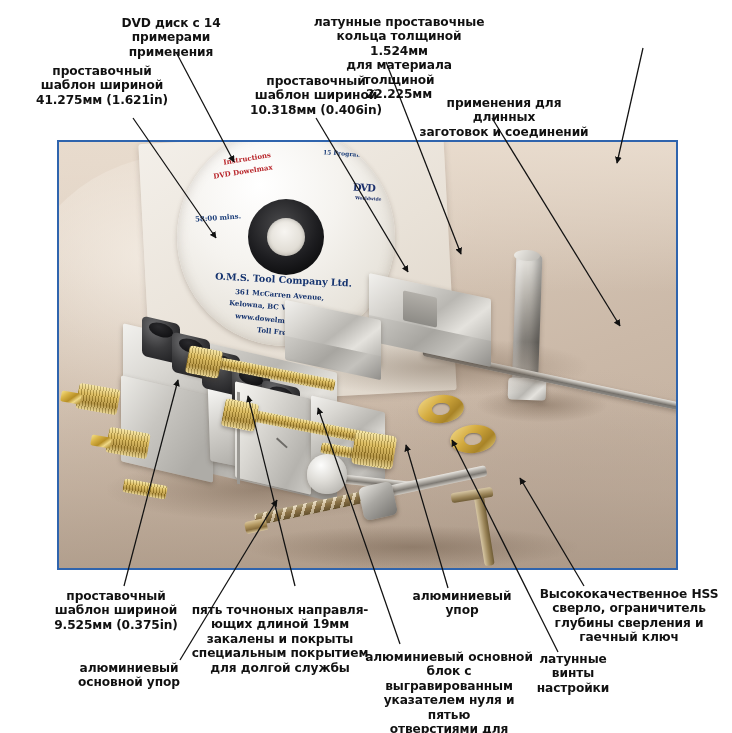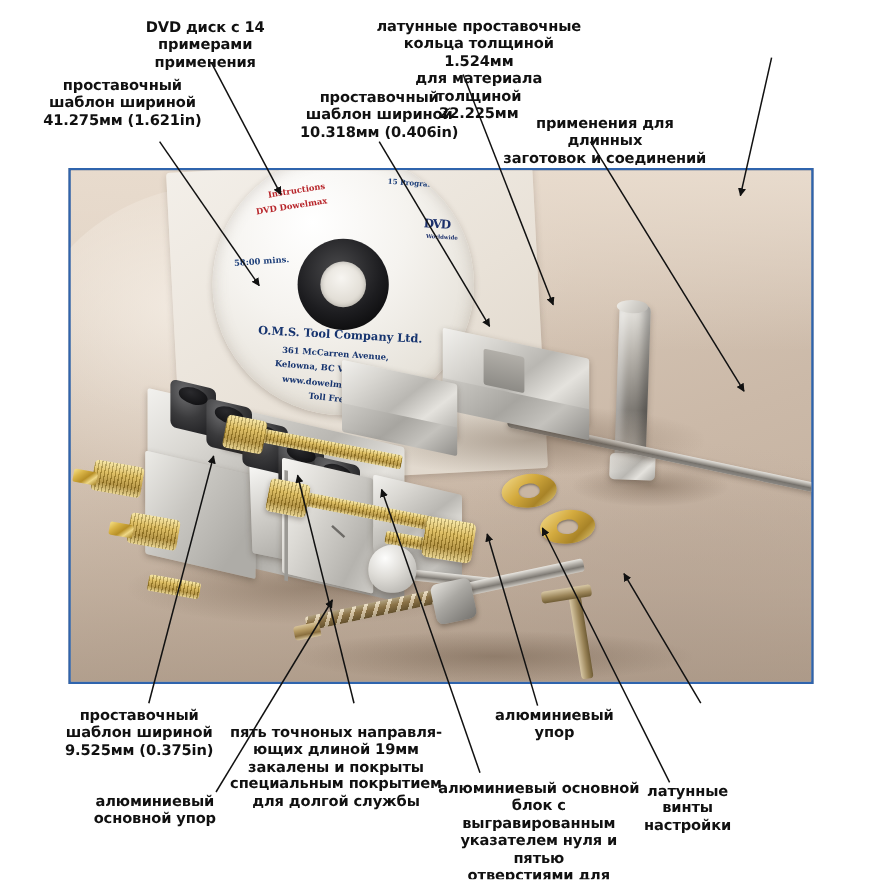--- a/index.html
+++ b/index.html
@@ -348,14 +348,18 @@
 отверстиями для направля-
 ющих.</div>
 
   <div class="label" style="left:398px;top:589px;width:128px;">алюминиевый
 упор</div>
 
   <div class="label" style="left:527px;top:652px;width:92px;text-align:center;">латунные
 винты
 настройки</div>
 
+  <div class="label" style="left:534px;top:587px;width:190px;">Высококачественное HSS
+сверло, ограничитель
+глубины сверления и
+гаечный ключ</div>
 
 </div>
 
 </body></html>

